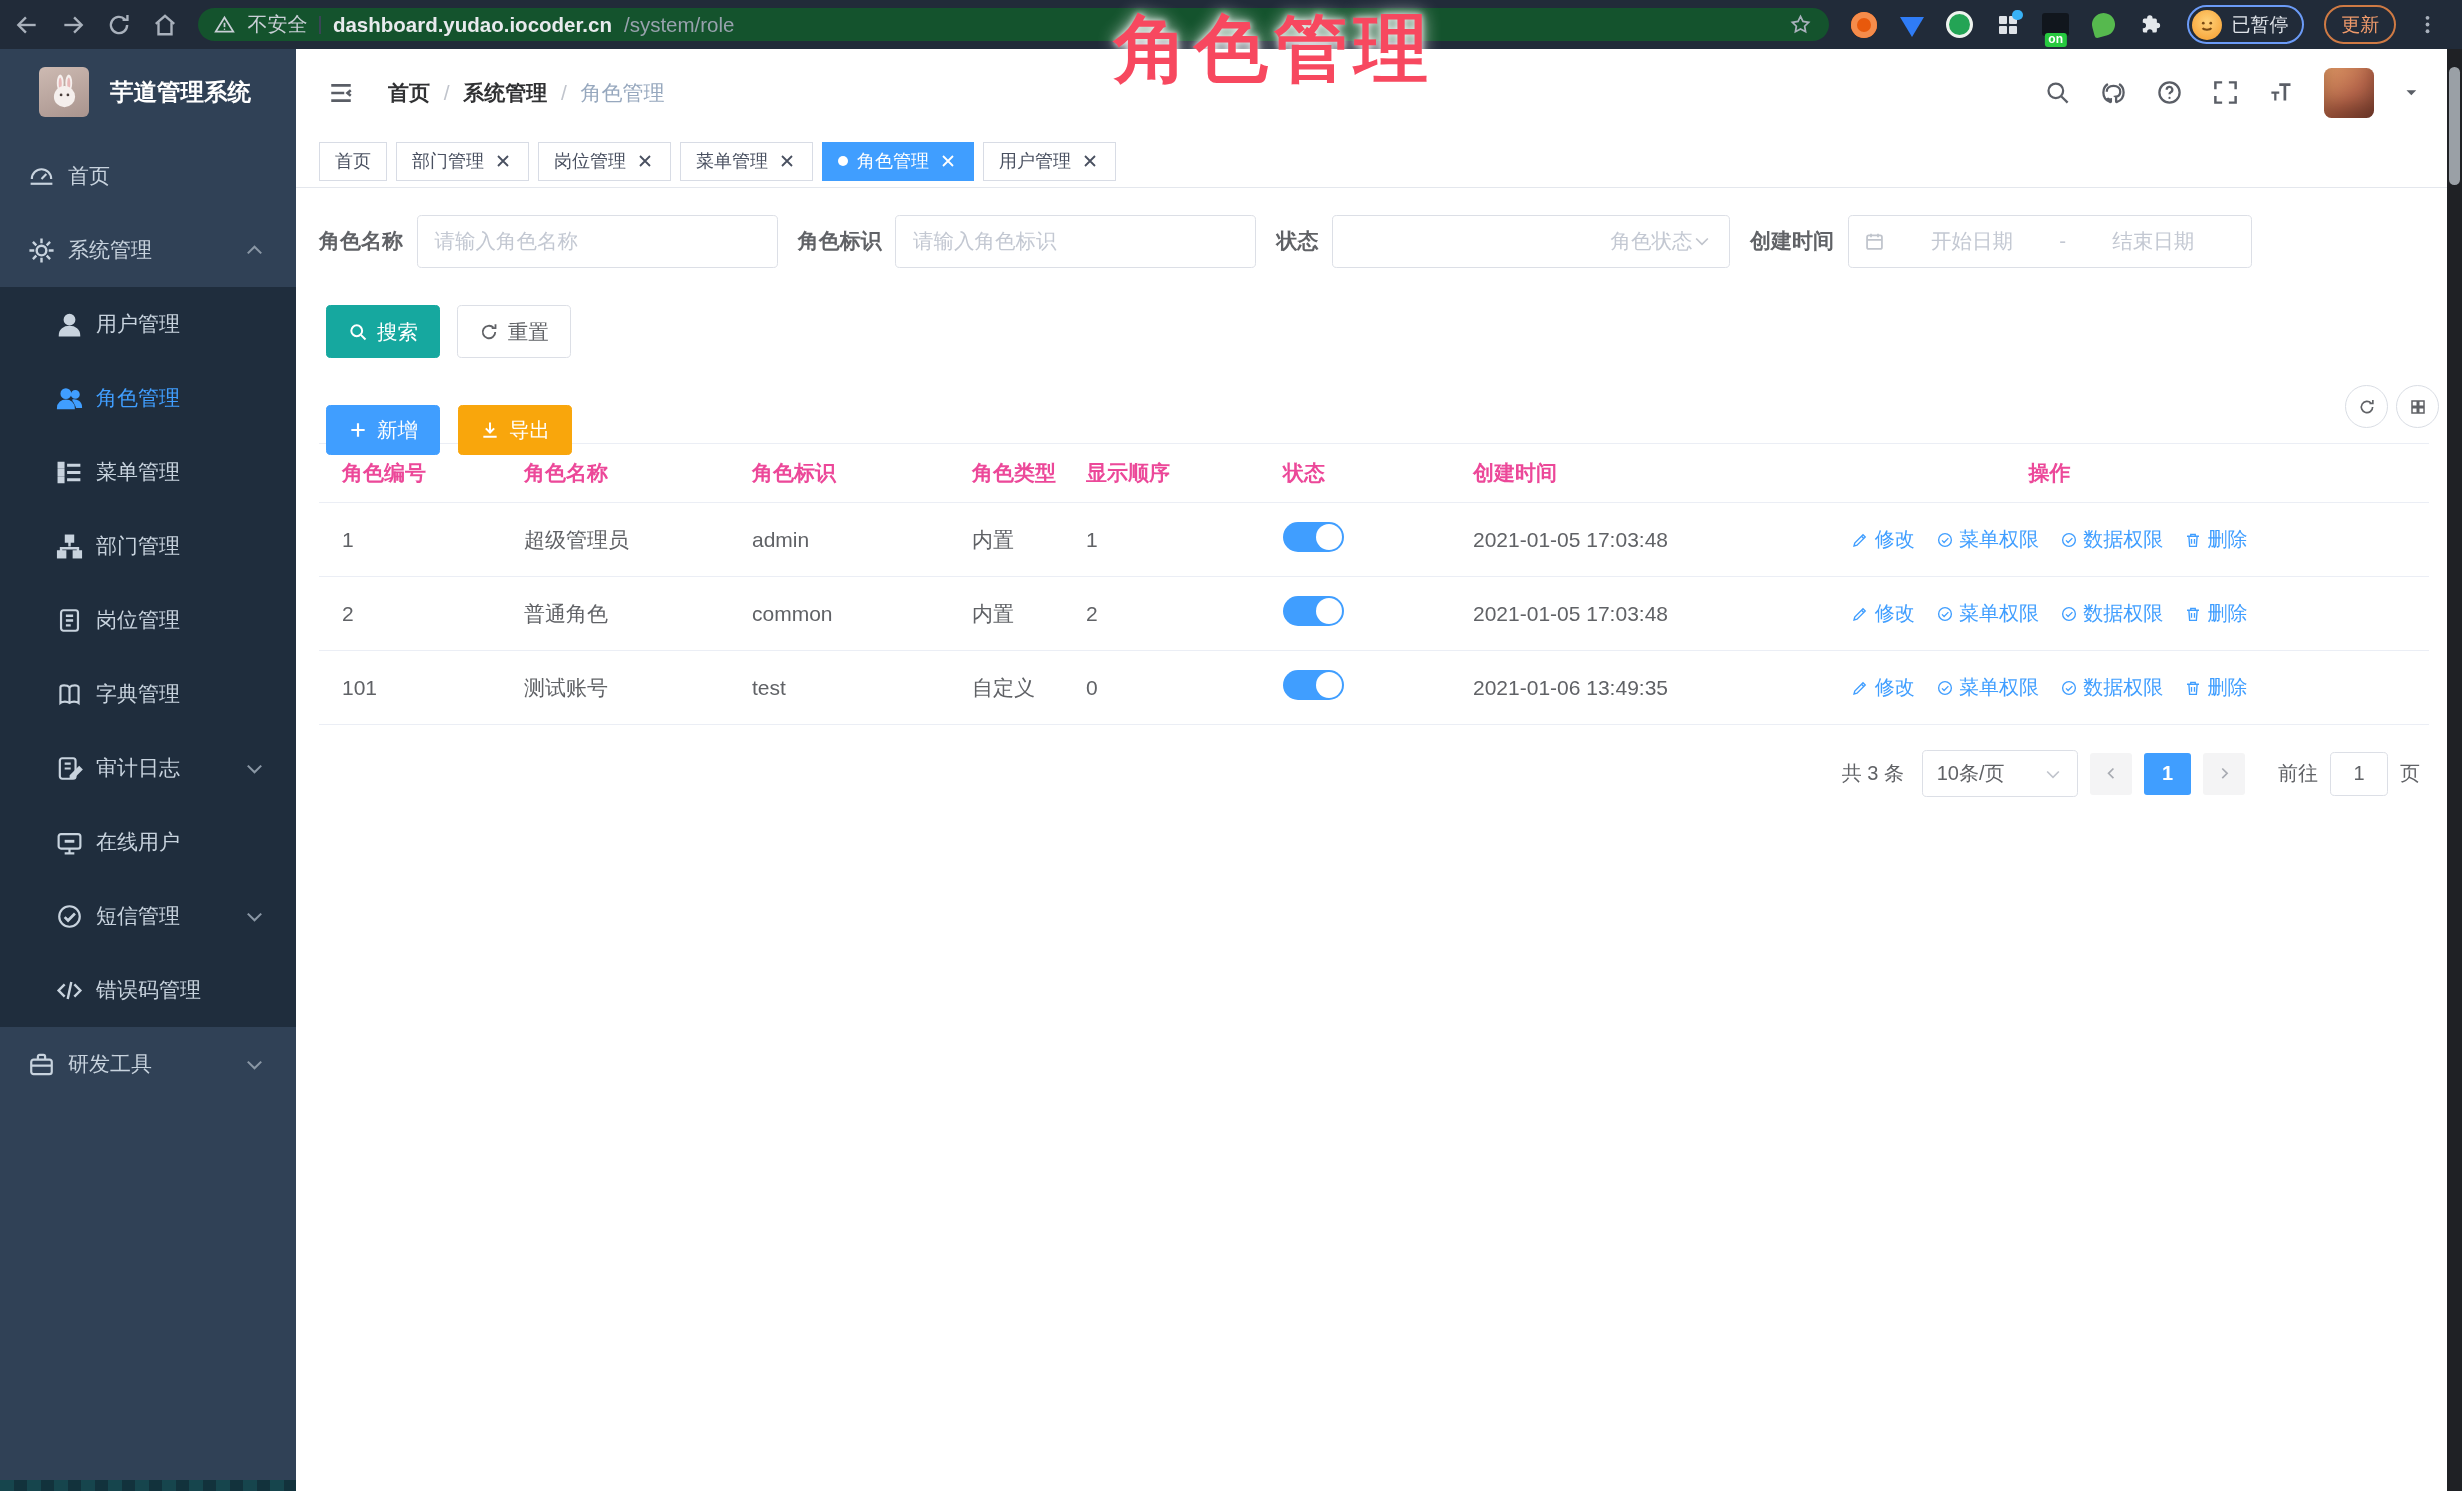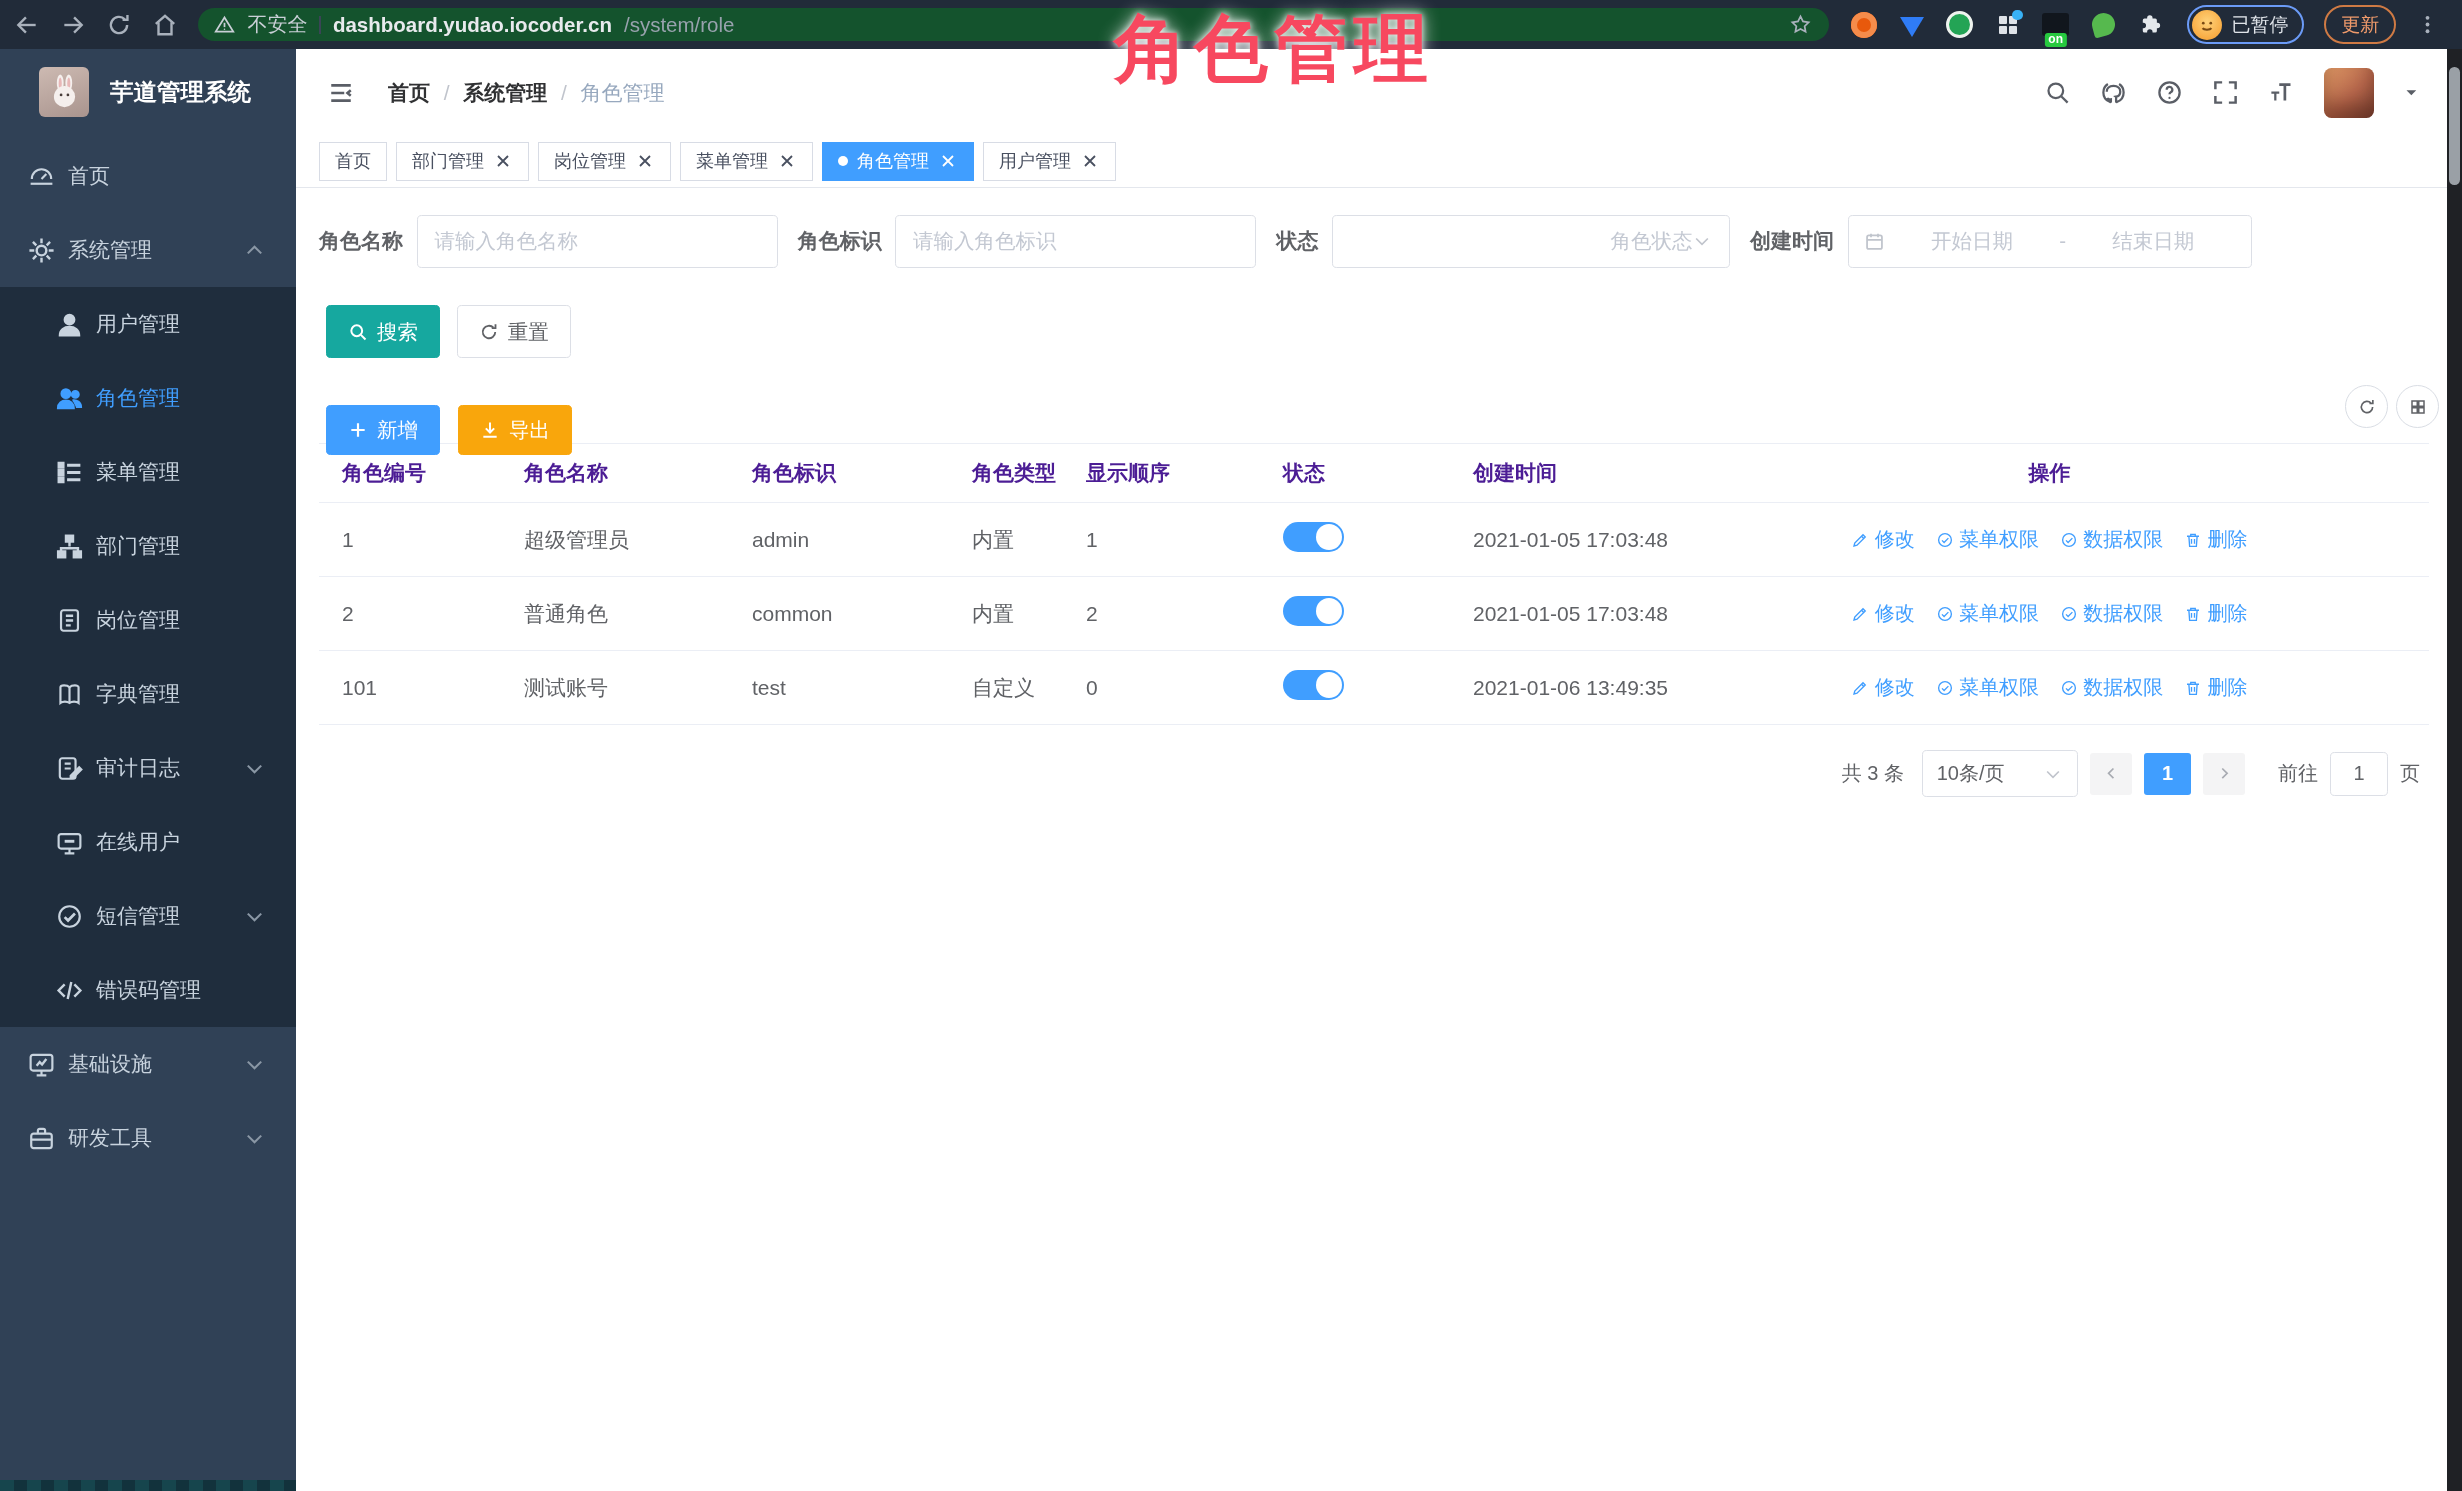--- a/index.html
+++ b/index.html
@@ -103,21 +103,21 @@
   .btn-add{background:#409eff;border-color:#409eff;color:#fff;height:50px;}
   .btn-export{background:#f9a60c;border-color:#f9a60c;color:#fff;height:50px;}
   .circ{position:absolute;width:41px;height:41px;border:0.8px solid #d9dde4;border-radius:50%;background:#fff;
         display:flex;align-items:center;justify-content:center;color:#606266;z-index:2;cursor:pointer;}
   .circ .b-icn{width:18px;height:18px;}
   
   .table{position:absolute;left:319px;top:443px;width:2110px;z-index:1;}
   .t-head{display:flex;height:58px;align-items:center;border-top:0.8px solid #ebeef5;border-bottom:0.8px solid #ebeef5;}
   .t-row{display:flex;height:73px;align-items:center;border-bottom:0.8px solid #ebeef5;}
   .t-cell{padding-left:23px;font-size:21px;color:#606266;white-space:nowrap;box-sizing:border-box;flex:0 0 auto;}
-  .t-head .t-cell{color:#4c1d95;font-weight:700;}
+  .t-head .t-cell{color:#ec4899;font-weight:700;}
   .c-op{display:flex;justify-content:center;align-items:center;gap:21px;padding-left:0;}
   .t-head .c-op{font-weight:700;}
   .op-link{color:#409eff;font-size:20px;display:inline-flex;align-items:center;gap:5.3px;cursor:pointer;text-decoration:none;white-space:nowrap;}
   .op-icn{width:18px;height:18px;}
   .switch{width:61px;height:30px;border-radius:15px;background:#409eff;position:relative;display:inline-block;cursor:pointer;}
   .switch .knob{position:absolute;right:2.3px;top:2.3px;width:26px;height:26px;border-radius:50%;background:#fff;}
   
   .pagination{position:absolute;top:750px;right:42px;display:flex;align-items:center;gap:12px;
               font-size:20px;color:#606266;z-index:2;}
   .pg-total{white-space:nowrap;margin-right:6px;}
@@ -390,35 +390,20 @@
           <span class="icn mi-icon">
             <svg viewBox="0 0 24 24" fill="none" stroke="currentColor" stroke-width="1.8">
               <path d="M8 7l-5 5 5 5M16 7l5 5-5 5M13.5 5l-3 14" stroke-width="2"></path>
             </svg>
           </span>
           <span class="mi-label">错误码管理</span>
         </div>
         <div class="menu-item">
           <span class="icn mi-icon">
             <svg viewBox="0 0 24 24" fill="none" stroke="currentColor" stroke-width="1.8">
-              <rect x="3" y="4" width="18" height="13" rx="2"></rect>
-              <path d="M8 13l2.5-3 2 2 3.5-4.5" stroke-width="2"></path>
-              <path d="M8 21h8M12 17v4"></path>
-            </svg>
-          </span>
-          <span class="mi-label">基础设施</span>
-          <span class="icn mi-chev">
-            <svg viewBox="0 0 24 24" fill="none" stroke="currentColor" stroke-width="2.2">
-              <path d="M5 9l7 7 7-7"></path>
-            </svg>
-          </span>
-        </div>
-        <div class="menu-item">
-          <span class="icn mi-icon">
-            <svg viewBox="0 0 24 24" fill="none" stroke="currentColor" stroke-width="1.8">
               <rect x="3.5" y="8" width="17" height="12" rx="2"></rect>
               <path d="M9 8V5.5A1.5 1.5 0 0 1 10.5 4h3A1.5 1.5 0 0 1 15 5.5V8M3.5 13h17"></path>
             </svg>
           </span>
           <span class="mi-label">研发工具</span>
           <span class="icn mi-chev">
             <svg viewBox="0 0 24 24" fill="none" stroke="currentColor" stroke-width="2.2">
               <path d="M5 9l7 7 7-7"></path>
             </svg>
           </span>

